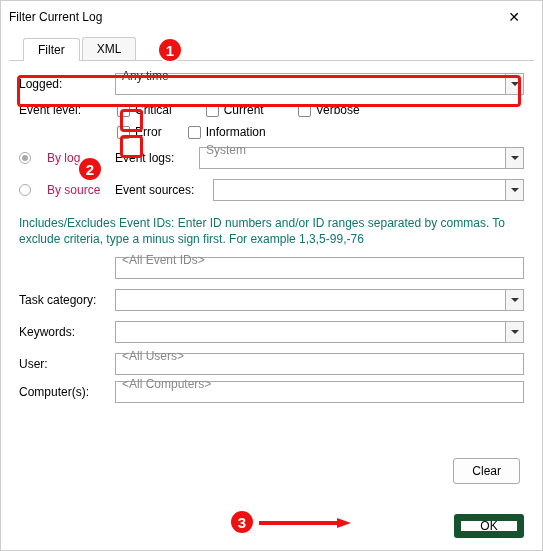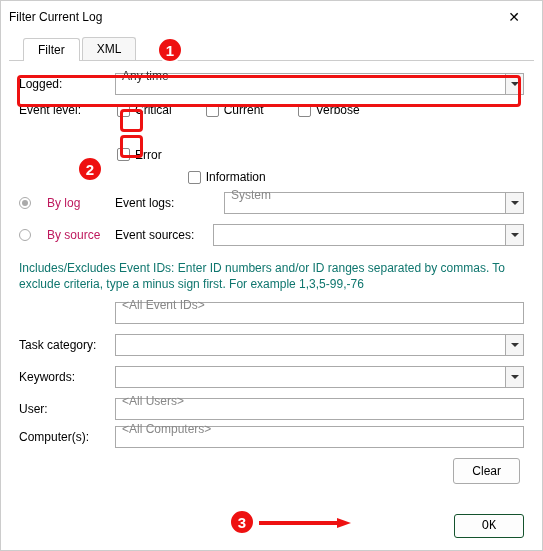--- a/index.html
+++ b/index.html
@@ -199,21 +199,21 @@
     border-radius: 3px;
     background: #fdfdfd;
     height: 24px;
     min-width: 70px;
     padding: 0 12px;
     font-size: 12px;
     display: flex;
     align-items: center;
     justify-content: center;
   }
-  .btn.primary { border: 1px solid #14532d; font-family: Liberation Mono, monospace; }
+  .btn.primary { border: 7px solid #14532d; }
   .clearbar {
     position: absolute;
     bottom: 66px;
     right: 22px;
   }
   .clearbtn {
     border: 1px solid #aaa;
     border-radius: 3px;
     background: #fdfdfd;
     height: 24px;
@@ -282,35 +282,35 @@
         </div>
         <div class="chk">
           <div class="box"></div>
           <span>Verbose</span>
         </div>
         <div style="flex-basis:100%; height:0;"></div>
         <div class="chk">
           <div class="box"></div>
           <span>Error</span>
         </div>
-        <div class="chk" style="margin-left:-8px;margin-top:45px;">
+        <div class="chk" style="margin-left:-8px;">
           <div class="box"></div>
           <span>Information</span>
         </div>
       </div>
     </div>
 
     <div class="row" style="margin-top:6px;">
       <div class="radio lbl disabled">
         <div class="radiobox sel"></div>
         <span>By log</span>
       </div>
       <div class="col2">
         <span class="evlogs-lbl">Event logs:</span>
-        <div class="select gray" style="flex:1;margin-left:25px;">
+        <div class="select gray" style="flex:1;">
           <span>System</span>
           <div class="dropbtn">
               <div class="chev"></div>
             </div>
         </div>
       </div>
     </div>
 
     <div class="row" style="margin-top:6px;">
       <div class="radio lbl disabled">

